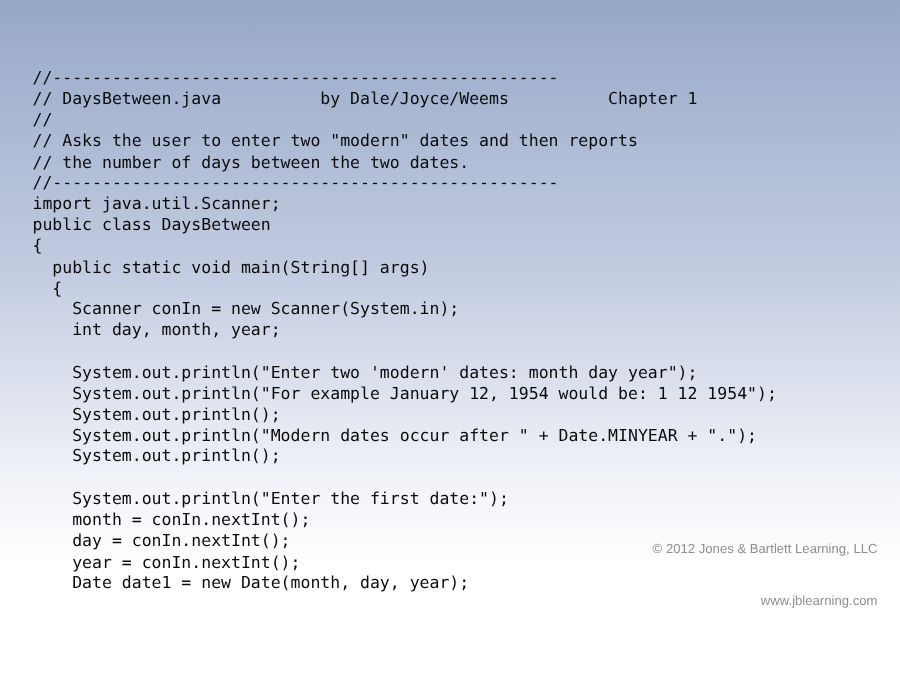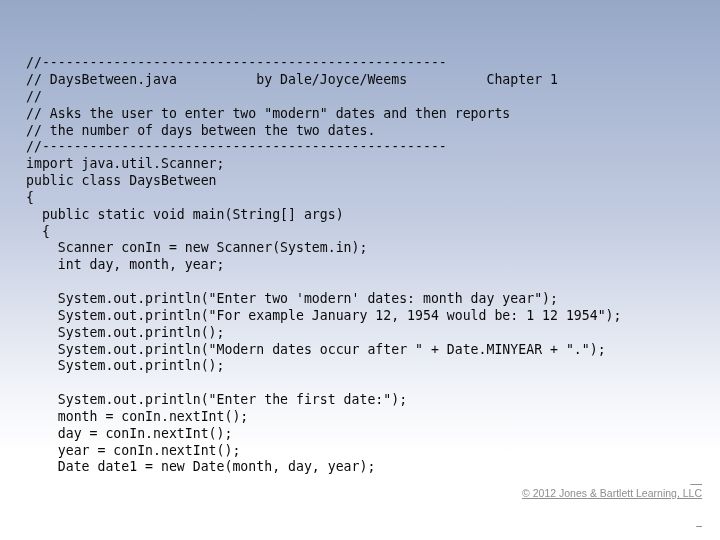--- a/index.html
+++ b/index.html
@@ -42,37 +42,37 @@
     -webkit-font-smoothing: none;
   }
   #code-block .codeline {
     display: block;
     min-height: 16.85px;
     white-space: pre;
   }
   #footer {
     position: absolute;
     right: 18px;
-    bottom: 12px;
+    bottom: 24px;
     text-align: right;
     font-family: "Liberation Sans", sans-serif;
     font-size: 10.5px;
     line-height: 14px;
     color: #8e8e8e;
     white-space: pre;
-    text-decoration: underline;
   }
   #footer .foot-line {
     display: block;
   }
 </style>
 </head>
 <body>
 
 <div id="slide">
 
   <pre id="code-block"><span class="codeline">//---------------------------------------------------</span><span class="codeline">// DaysBetween.java          by Dale/Joyce/Weems          Chapter 1</span><span class="codeline">//</span><span class="codeline">// Asks the user to enter two "modern" dates and then reports</span><span class="codeline">// the number of days between the two dates.</span><span class="codeline">//---------------------------------------------------</span><span class="codeline">import java.util.Scanner;</span><span class="codeline">public class DaysBetween</span><span class="codeline">{</span><span class="codeline">  public static void main(String[] args)</span><span class="codeline">  {</span><span class="codeline">    Scanner conIn = new Scanner(System.in);</span><span class="codeline">    int day, month, year;</span><span class="codeline">&nbsp;</span><span class="codeline">    System.out.println("Enter two 'modern' dates: month day year");</span><span class="codeline">    System.out.println("For example January 12, 1954 would be: 1 12 1954");</span><span class="codeline">    System.out.println();</span><span class="codeline">    System.out.println("Modern dates occur after " + Date.MINYEAR + ".");</span><span class="codeline">    System.out.println();</span><span class="codeline">&nbsp;</span><span class="codeline">    System.out.println("Enter the first date:");</span><span class="codeline">    month = conIn.nextInt();</span><span class="codeline">    day = conIn.nextInt();</span><span class="codeline">    year = conIn.nextInt();</span><span class="codeline">    Date date1 = new Date(month, day, year);</span></pre>
 
   <div id="footer">
     <span class="foot-line">© 2012 Jones &amp; Bartlett Learning, LLC</span>
+    <span class="foot-line">www.jblearning.com</span>
   </div>
 
 </div>
 
 </body></html>

